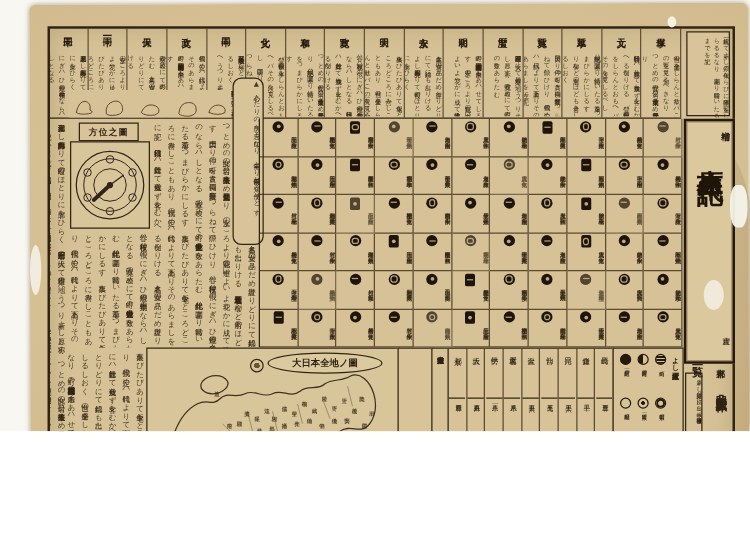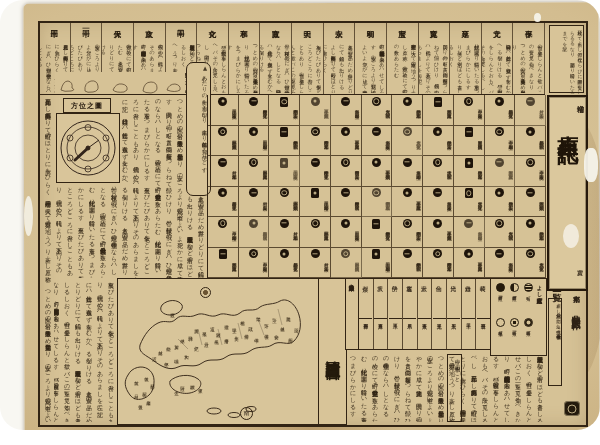--- a/index.html
+++ b/index.html
@@ -1,17 +1,17 @@
 <!DOCTYPE html>
 <html><head>
 <meta charset="utf-8">
 <style>
   html,body{margin:0;padding:0;}
-  #stage{position:relative;width:600px;height:430px;overflow:hidden;background:#f8f7f2;
-    font-family:"DejaVu Sans",sans-serif;color:#2e2215;border-radius:23px;}
+  #stage{position:relative;width:600px;height:345px;overflow:hidden;background:#f8f7f2;
+    font-family:"DejaVu Sans",sans-serif;color:#2e2215;}
   
   #paper{position:absolute;left:24px;top:3px;width:575px;height:440px;border-radius:5px;
     background:
       radial-gradient(130% 90% at 50% 42%, #d9c79c 0%, #d3bd90 55%, #c6ac7c 85%, #b99d6c 100%);
     box-shadow:0 0 4px rgba(90,70,40,.5);
     transform:rotate(-.15deg);}
   .stain{position:absolute;border-radius:50%;pointer-events:none;}
   
   .vt{writing-mode:vertical-rl;text-orientation:upright;line-height:11px;font-size:6px;
       color:rgba(49,36,20,.88);overflow:hidden;white-space:normal;}
@@ -517,20 +517,21 @@
       <g stroke-width=".5" opacity=".6">
         <path d="M60,60 L70,70"></path>
             <path d="M100,50 L104,66"></path>
             <path d="M140,40 L146,56"></path>
         <path d="M160,30 L164,46"></path>
             <path d="M80,50 L84,66"></path>
             <path d="M120,44 L124,60"></path>
       </g>
     </g>
   </svg>
+  <div id="cartouche">大日本全地ノ圖</div>
   <div id="map-seal"></div>
   <div id="south">南</div>
 <div class="prov" style="left: 168px; top: 34px;">陸奥</div>
       <div class="prov" style="left: 176px; top: 46px;">出羽</div>
       <div class="prov" style="left: 162px; top: 44px;">越後</div>
       <div class="prov" style="left: 154px; top: 36px;">上野</div>
       <div class="prov" style="left: 146px; top: 42px;">下野</div>
       <div class="prov" style="left: 138px; top: 34px;">常陸</div>
       <div class="prov" style="left: 130px; top: 44px;">武蔵</div>
       <div class="prov" style="left: 122px; top: 38px;">相模</div>

